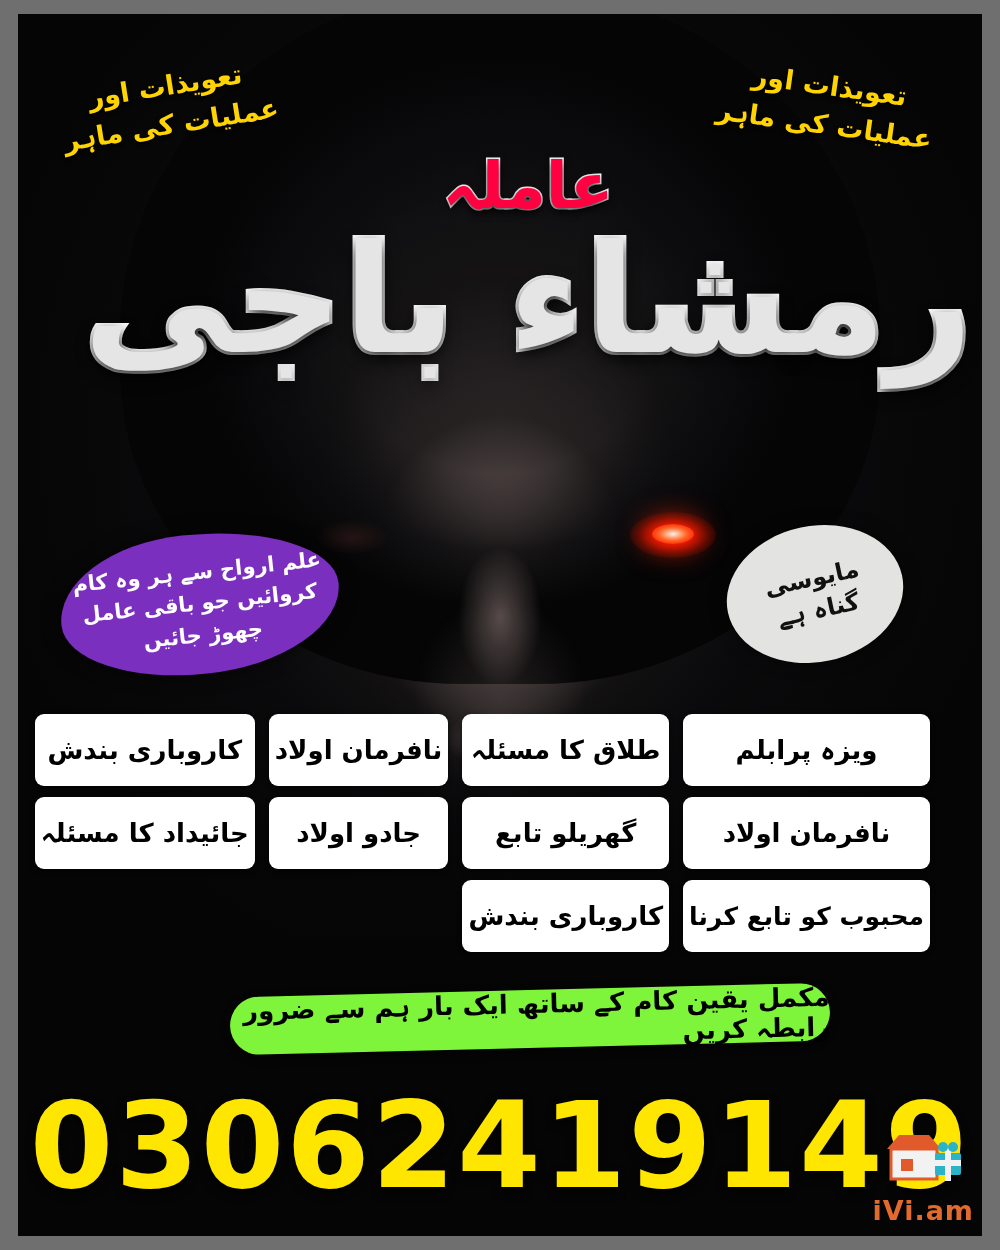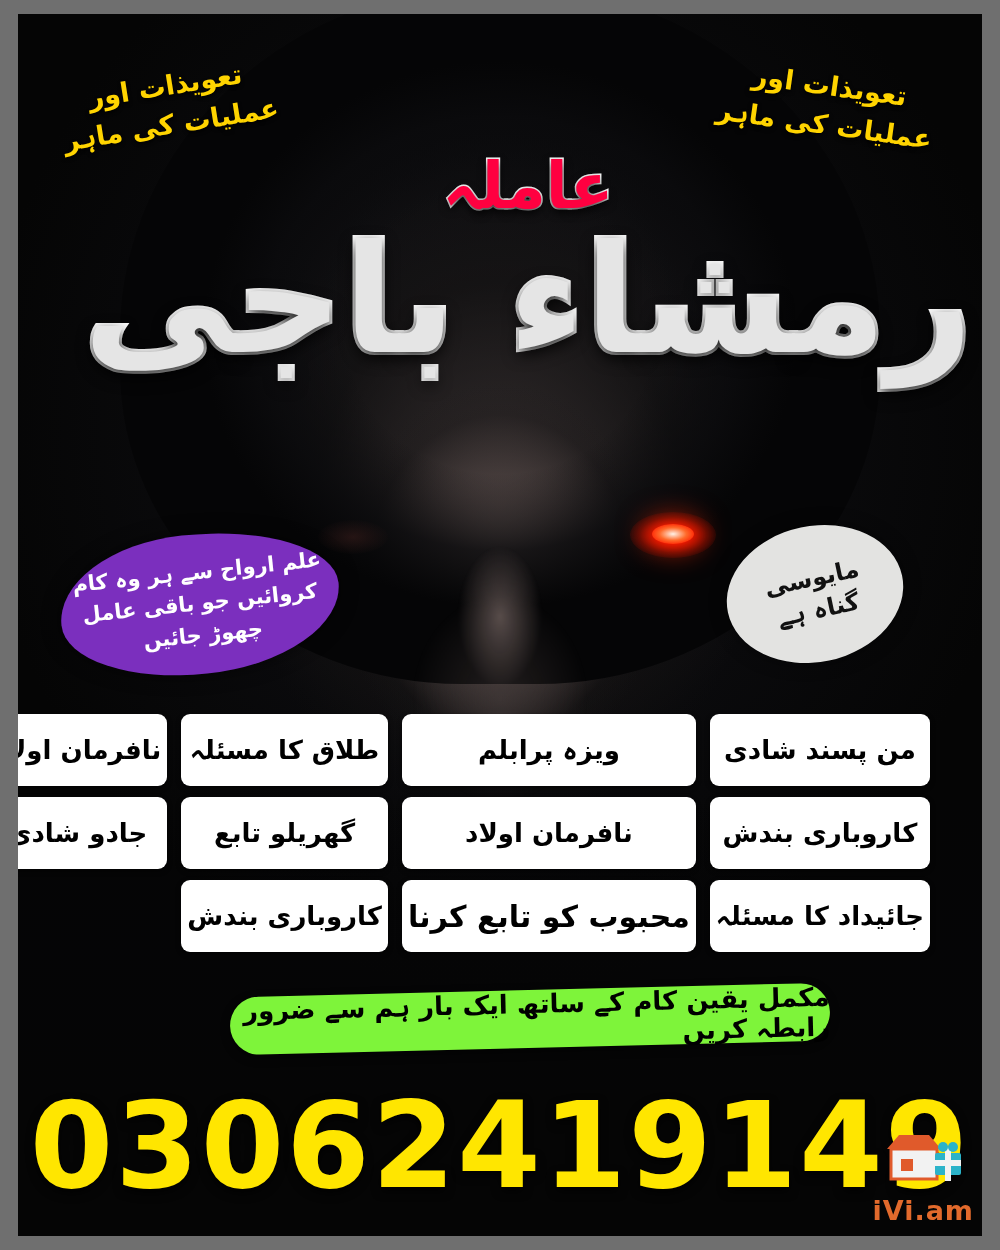--- a/index.html
+++ b/index.html
@@ -157,21 +157,21 @@
     background:#ffffff;
     border-radius:9px;
     height:72px;
     display:flex;align-items:center;justify-content:center;
     color:#000;font-size:26px;font-weight:bold;
     direction:rtl;
     padding:0 6px;
     box-shadow:0 2px 5px rgba(0,0,0,0.6);
     white-space:nowrap;
   }
-  .pill.small{font-size:30px;}
+  .pill.small{font-size:25px;}
 
   
   .green-bar{
     position:absolute;left:212px;top:976px;
     width:600px;height:58px;
     background:#7ef43a;
     border-radius:30px;
     display:flex;align-items:center;justify-content:center;
     transform:rotate(-1.4deg);
     box-shadow:0 3px 8px rgba(0,0,0,0.6);
@@ -232,29 +232,28 @@
 کروائیں جو باقی عامل
 چھوڑ جائیں</span>
   </div>
 
   <div class="grey-circle">
     <span>مایوسی
 گناہ ہے</span>
   </div>
 
   <div class="grid">
-    <div class="pill">من پسند شادی</div>
     <div class="pill">ویزہ پرابلم</div>
     <div class="pill">طلاق کا مسئلہ</div>
     <div class="pill">نافرمان اولاد</div>
 
     <div class="pill">کاروباری بندش</div>
     <div class="pill">نافرمان اولاد</div>
     <div class="pill">گھریلو تابع</div>
-    <div class="pill">جادو شادی</div>
+    <div class="pill">جادو اولاد</div>
 
     <div class="pill">جائیداد کا مسئلہ</div>
     <div class="pill small">محبوب کو تابع کرنا</div>
     <div class="pill">کاروباری بندش</div>
   </div>
 
   <div class="green-bar">
     <span>مکمل یقین کام کے ساتھ ایک بار ہم سے ضرور رابطہ کریں</span>
   </div>
 

